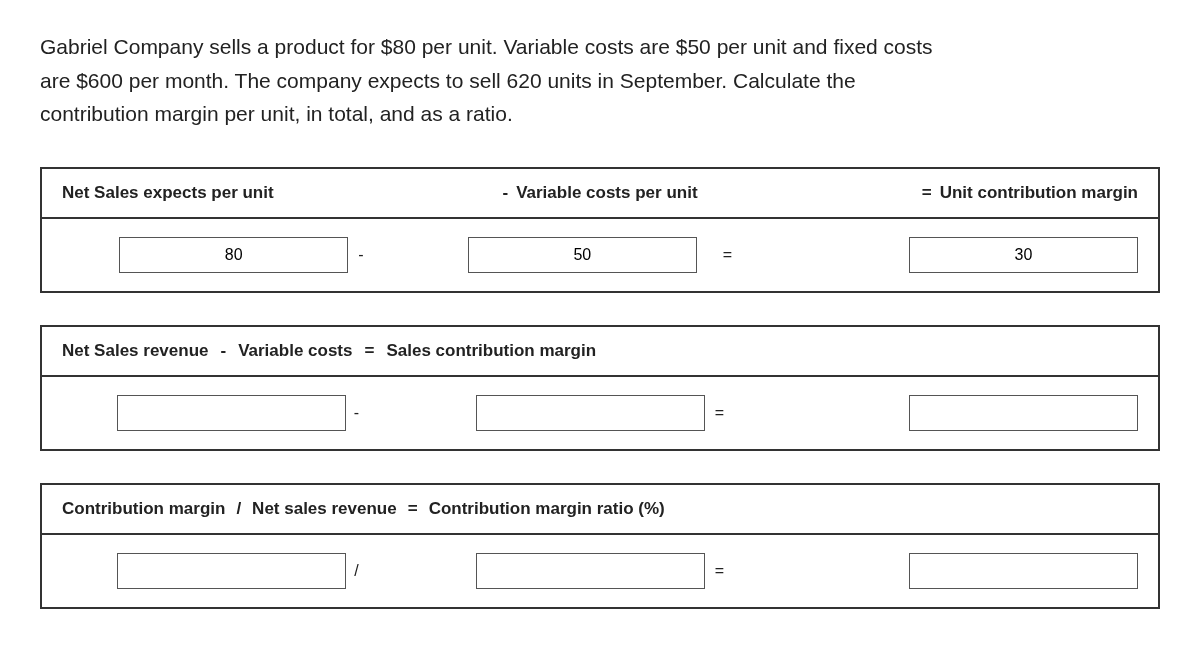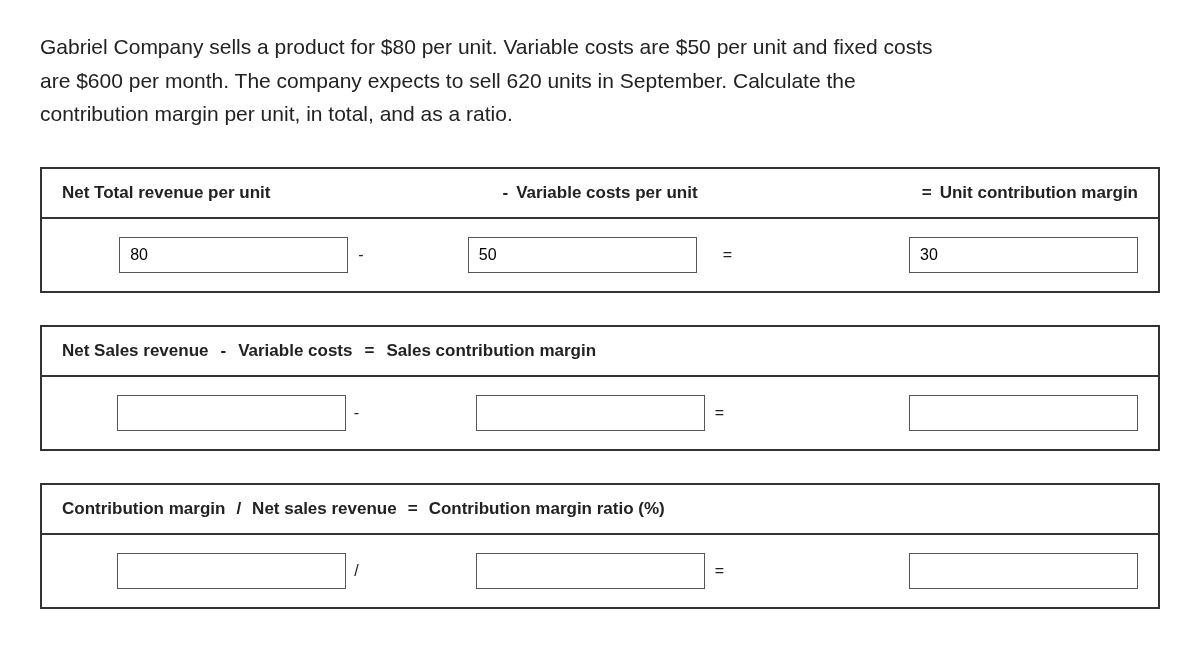--- a/index.html
+++ b/index.html
@@ -27,21 +27,21 @@
     .equation-section {
       margin-bottom: 32px;
     }
 
     .input-box {
       border: 1.5px solid #555;
       padding: 6px 10px;
       font-size: 16px;
       min-width: 70px;
       height: 36px;
-      text-align: left;
+      text-align: center;
       background: #fff;
       display: inline-flex;
       align-items: center;
       justify-content: center;
     }
 
     .input-box.wide {
       min-width: 90px;
     }
 
@@ -204,21 +204,21 @@
     }
   </style>
 </head>
 <body>
 
 <p class="description">Gabriel Company sells a product for $80 per unit. Variable costs are $50 per unit and fixed costs are $600 per month. The company expects to sell 620 units in September. Calculate the contribution margin per unit, in total, and as a ratio.</p>
 
 <div class="equation-section">
   <div class="header1">
     <div class="header1-col1">
-      <span>Net Total revenue per unit</span>
+      <span>Net Sales expects per unit</span>
     </div>
     <div class="header1-col2">
       <span>-</span>
       <span>Variable costs per unit</span>
     </div>
     <div class="header1-col3">
       <span>=</span>
       <span>Unit contribution margin</span>
     </div>
   </div>

